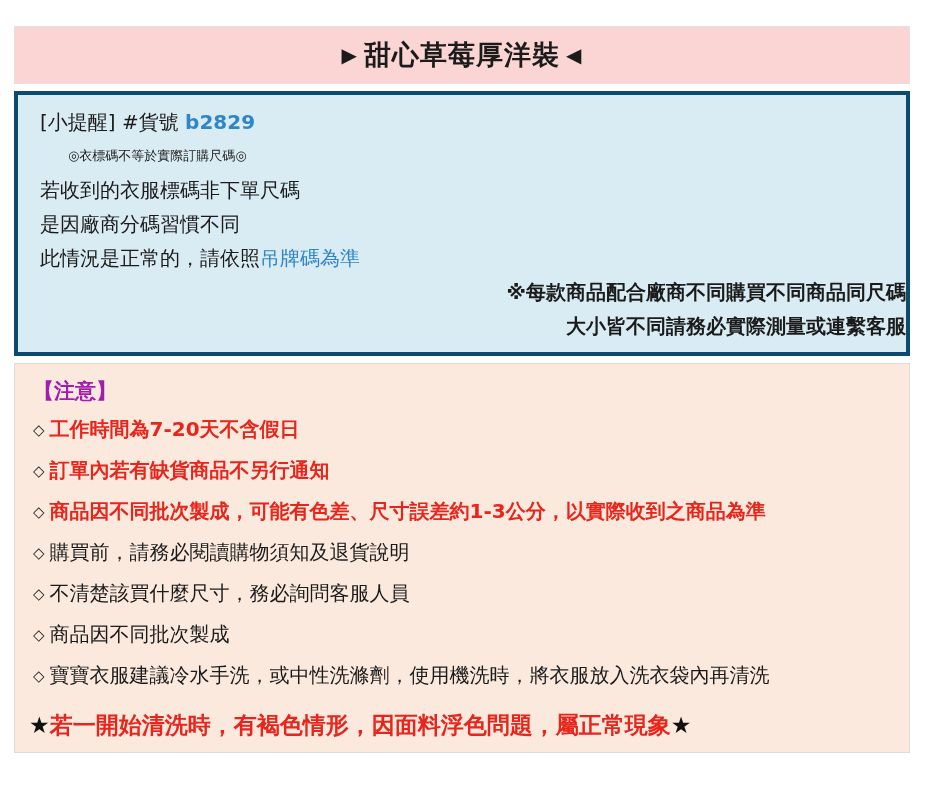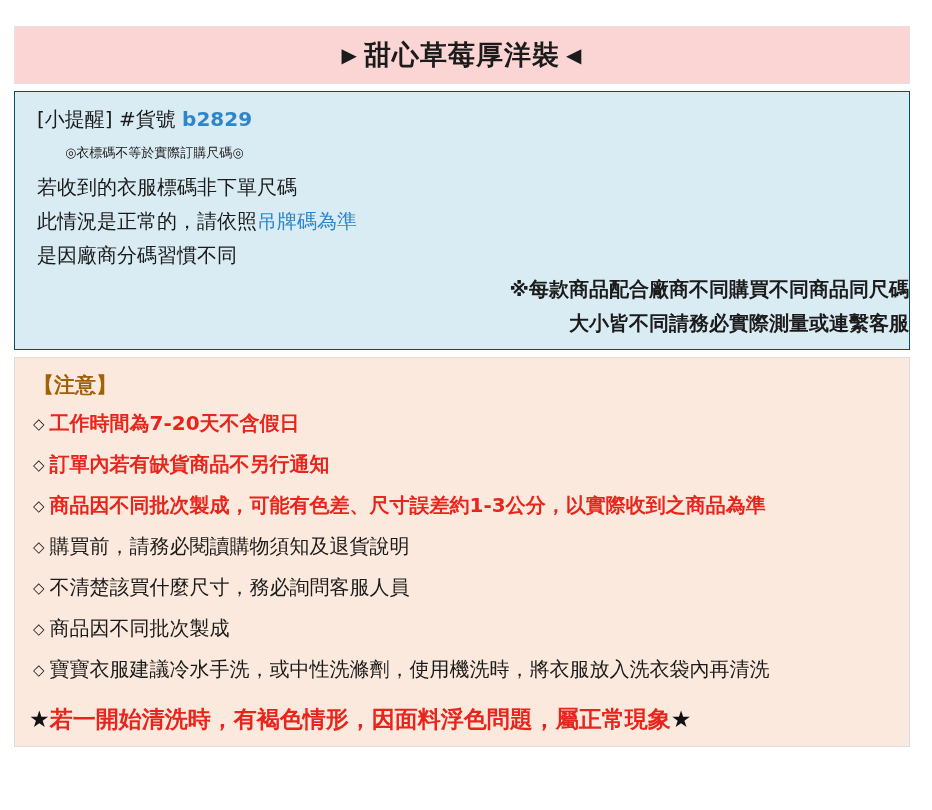--- a/index.html
+++ b/index.html
@@ -44,21 +44,21 @@
     color: #1b1b1b;
     vertical-align: 2px;
   }
   .tri.left { margin-right: 6px; }
   .tri.right { margin-left: 6px; }
 
   
   .notice-blue {
     margin-top: 7px;
     background: #daecf3;
-    border: 1px solid #0c4a6e;
+    border: 4px solid #0c4a6e;
     box-sizing: border-box;
     padding: 10px 0 9px 22px;
   }
   .notice-blue .line {
     font-size: 20px;
     line-height: 34px;
     color: #1b1b1b;
     white-space: nowrap;
   }
   .notice-blue .line.small {
@@ -83,21 +83,21 @@
     margin-top: 7px;
     background: #fbe9dd;
     border: 1px solid #dcdcdc;
     box-sizing: border-box;
     padding: 9px 0 6px 18px;
   }
   .notice-orange .heading {
     font-size: 21px;
     line-height: 36px;
     font-weight: bold;
-    color: #a16207;
+    color: #a21caf;
     white-space: nowrap;
   }
   .notice-orange .bullet-line {
     font-size: 20px;
     line-height: 40px;
     color: #1b1b1b;
     white-space: nowrap;
     font-weight: bold;
   }
   .notice-orange .bullet-line.plain {
@@ -143,26 +143,26 @@
 
     <div class="line">
       <span>[小提醒] #貨號</span>
       <span class="accent-blue">b2829</span>
     </div>
 
     <div class="line small">◎衣標碼不等於實際訂購尺碼◎</div>
 
     <div class="line">若收到的衣服標碼非下單尺碼</div>
 
+    <div class="line">是因廠商分碼習慣不同</div>
+
     <div class="line">
       <span>此情況是正常的，請依照</span><span class="accent-blue-plain">吊牌碼為準</span>
     </div>
 
-    <div class="line">是因廠商分碼習慣不同</div>
-
     <div class="line dark-red">※每款商品配合廠商不同購買不同商品同尺碼</div>
 
     <div class="line dark-red">大小皆不同請務必實際測量或連繫客服</div>
   </div>
 
   <div class="notice-orange">
 
     <div class="heading">【注意】</div>
 
     <div class="bullet-line">

